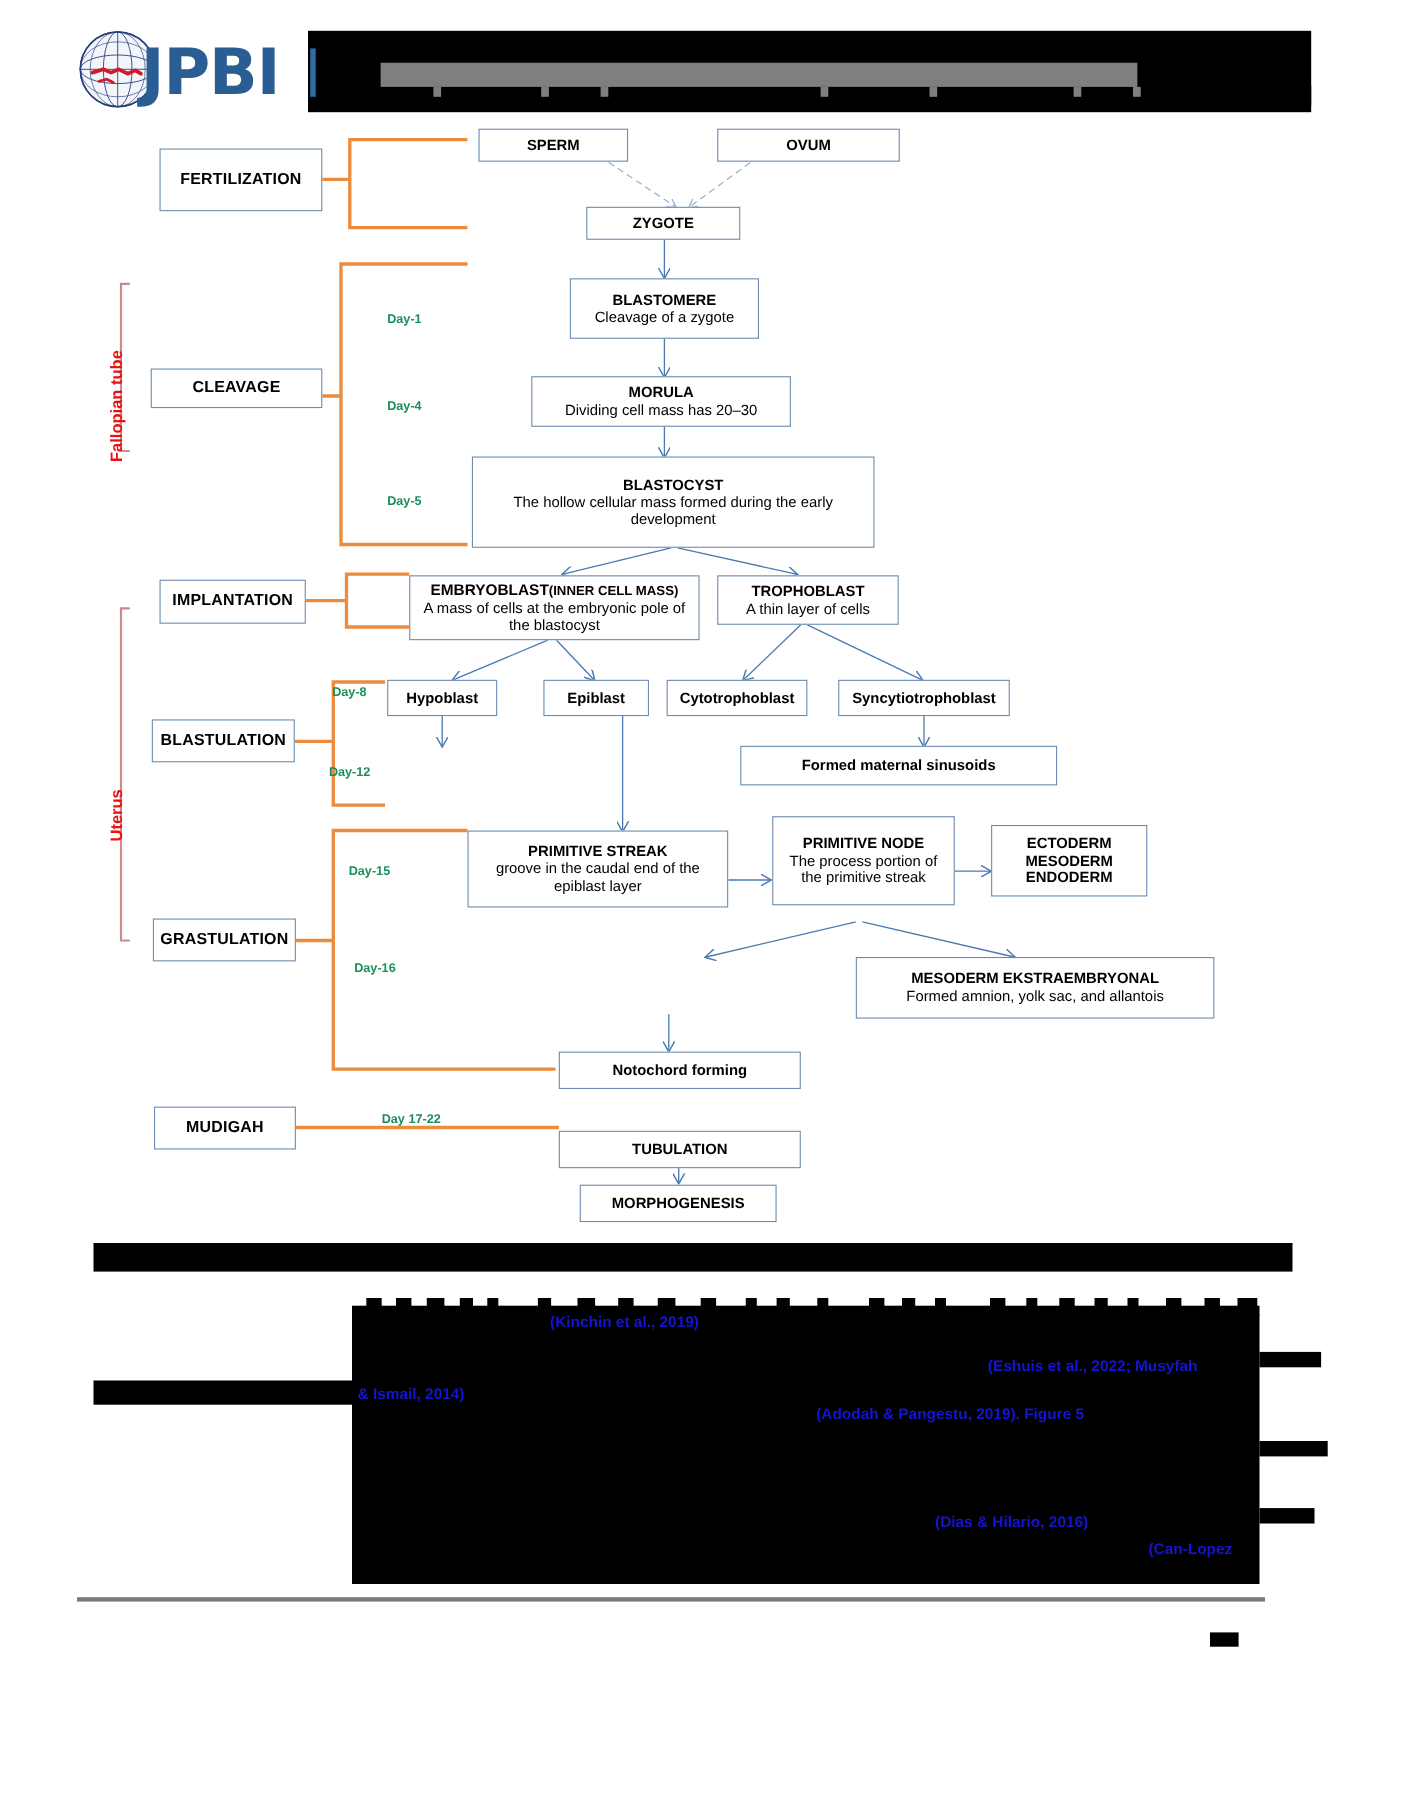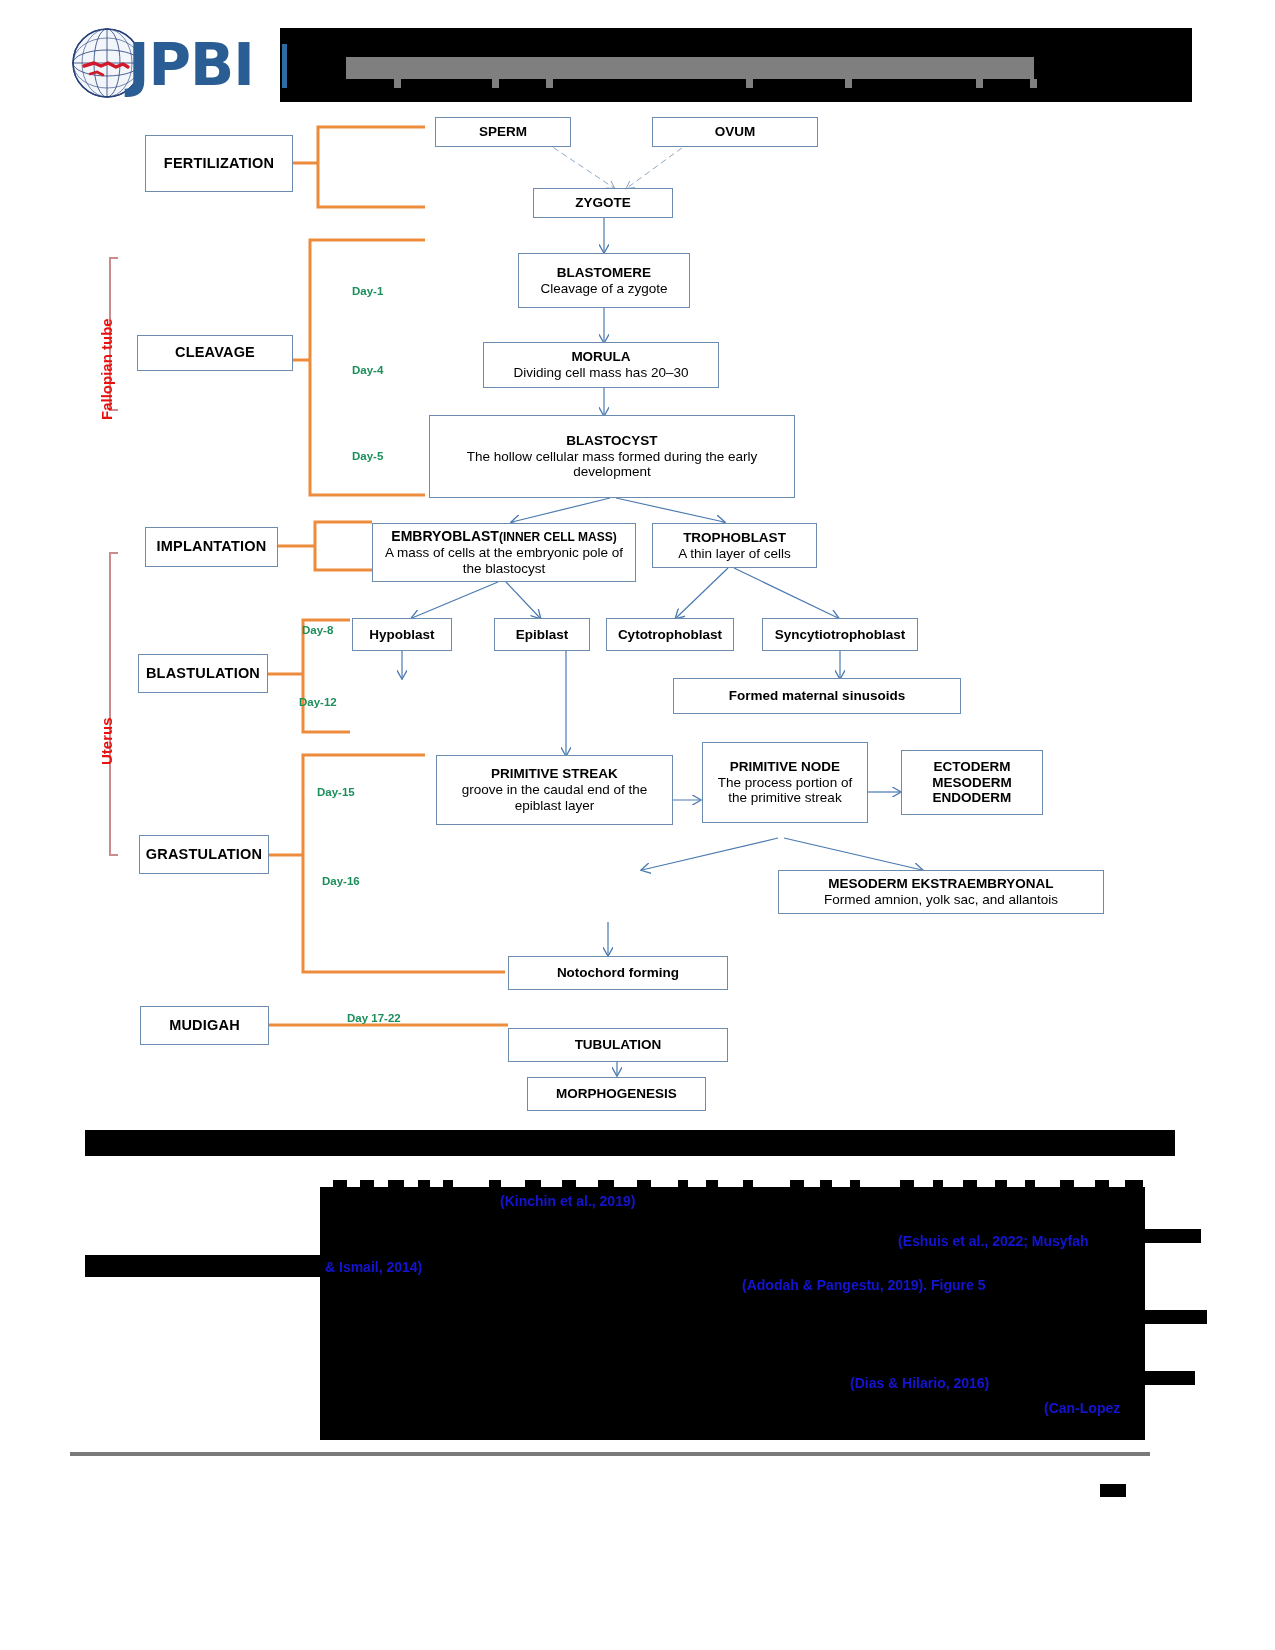--- a/index.html
+++ b/index.html
@@ -255,35 +255,35 @@
       <span class="t">Cytotrophoblast</span>
     </div>
     <div class="box" style="left:762px; top:508px; width:156px; height:33px;">
       <span class="t">Syncytiotrophoblast</span>
     </div>
 
     <div class="box" style="left:673px; top:568px; width:288px; height:36px;">
       <span class="t">Formed maternal sinusoids</span>
     </div>
 
-    <div class="box" style="left:425px; top:645px; width:237px; height:70px; padding:0 6px;margin-left:11px;">
+    <div class="box" style="left:425px; top:645px; width:237px; height:70px; padding:0 6px;">
       <span class="t">PRIMITIVE STREAK</span>
       <span class="s">groove in the caudal end of the epiblast layer</span>
     </div>
     <div class="box" style="left:702px; top:632px; width:166px; height:81px; padding:0 4px;">
       <span class="t">PRIMITIVE NODE</span>
       <span class="s">The process portion of the primitive streak</span>
     </div>
     <div class="box" style="left:901px; top:640px; width:142px; height:65px;">
       <span class="t">ECTODERM</span>
       <span class="t">MESODERM</span>
       <span class="t">ENDODERM</span>
     </div>
 
-    <div class="box" style="left:778px; top:760px; width:326px; height:44px; padding:0 5px;">
+    <div class="box" style="left:778px; top:760px; width:326px; height:56px; padding:0 5px;">
       <span class="t">MESODERM EKSTRAEMBRYONAL</span>
       <span class="s">Formed amnion, yolk sac, and allantois</span>
     </div>
 
     <div class="box" style="left:508px; top:846px; width:220px; height:34px;">
       <span class="t">Notochord forming</span>
     </div>
     <div class="box" style="left:508px; top:918px; width:220px; height:34px;">
       <span class="t">TUBULATION</span>
     </div>

